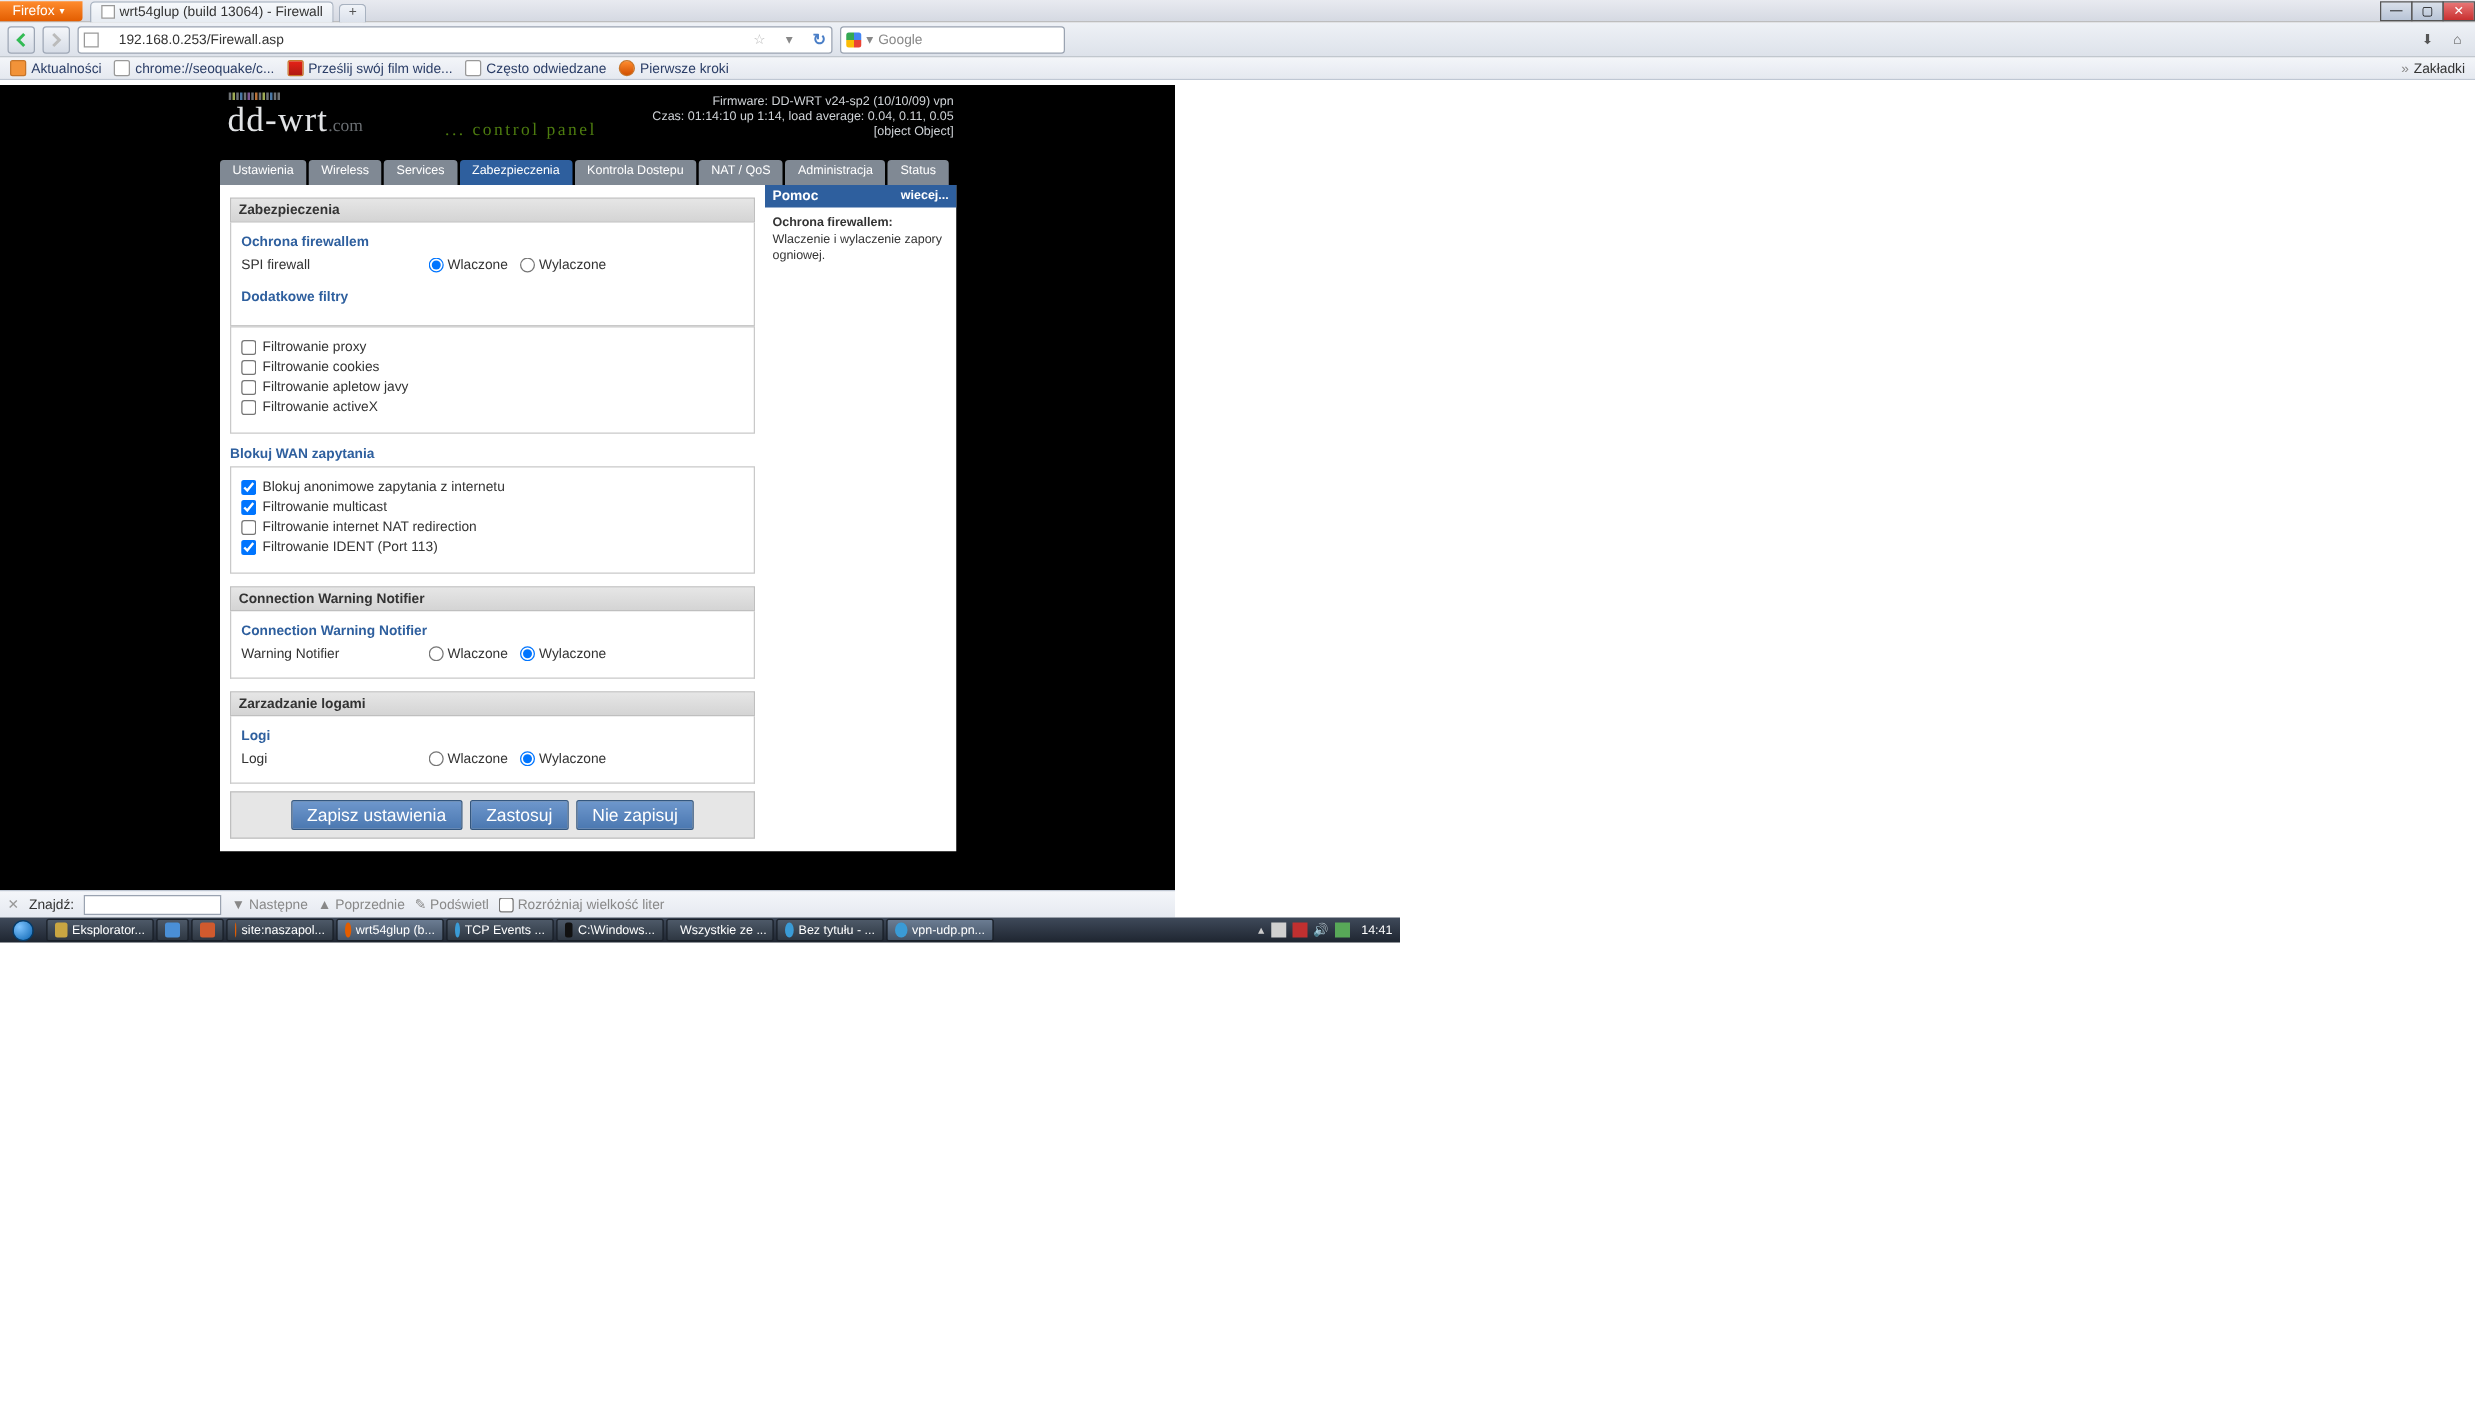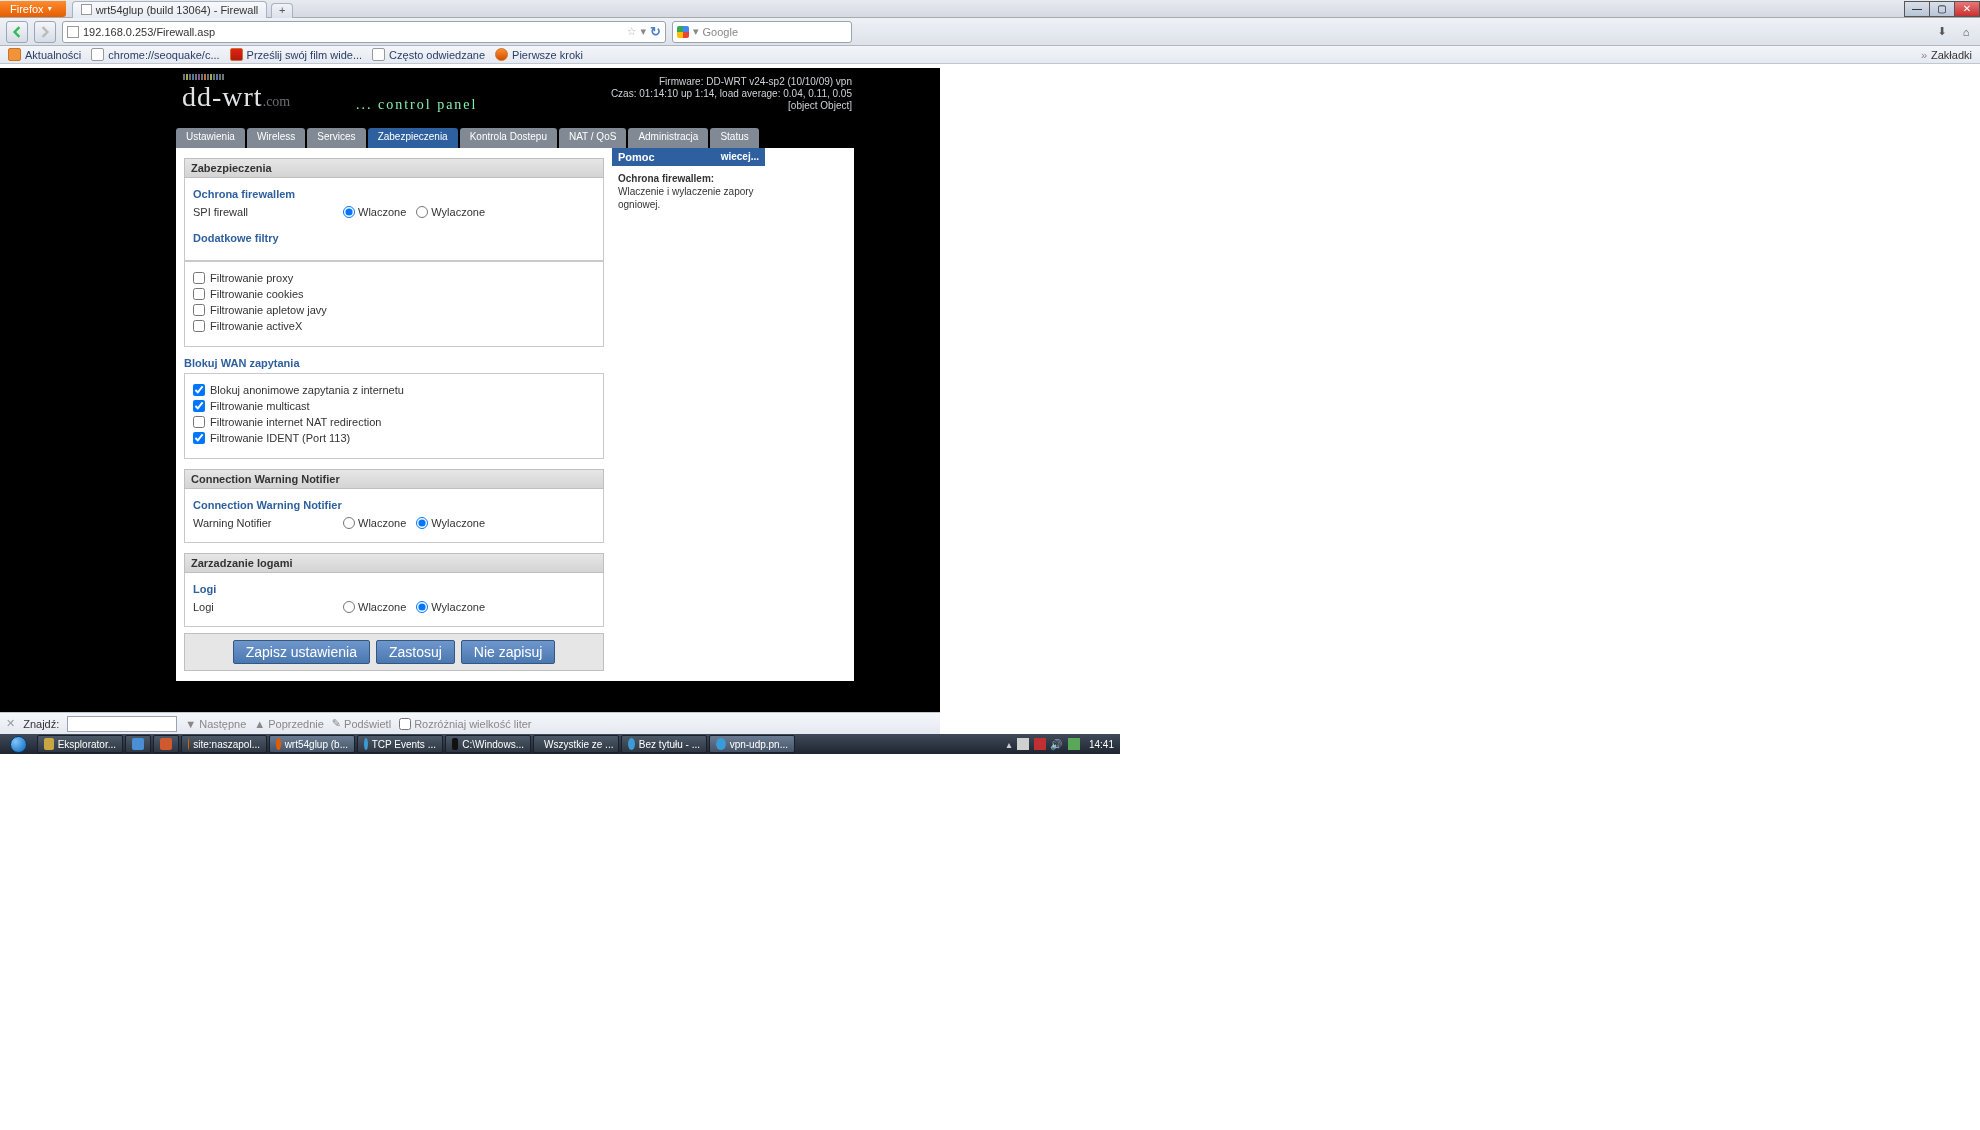--- a/index.html
+++ b/index.html
@@ -13,50 +13,50 @@
 .tab { background:linear-gradient(#f7f9fc,#e6ebf2); border:1px solid #a8b2c0; border-bottom:none; border-radius:4px 4px 0 0; padding:2px 8px; font-size:11px; display:flex; align-items:center; gap:4px; min-width:180px; color:#333; }
 .tab .pg { width:11px; height:11px; border:1px solid #999; background:#fff; }
 .newtab { width:22px; height:15px; margin-left:4px; border:1px solid #a8b2c0; border-bottom:none; border-radius:4px 4px 0 0; background:linear-gradient(#f0f3f8,#dbe1eb); text-align:center; font-size:11px; color:#555; line-height:13px; }
 .win-ctrl { margin-left:auto; display:flex; }
 .win-ctrl div { width:26px; height:16px; border:1px solid #555; margin-left:-1px; display:flex; align-items:center; justify-content:center; font-size:10px; }
 .wc-min{background:linear-gradient(#d9e0ea,#b8c4d6);} .wc-max{background:linear-gradient(#d9e0ea,#b8c4d6);} .wc-close{background:linear-gradient(#e87777,#c93030);color:#fff;}
 
 .nav-row { height:28px; background:linear-gradient(#eef1f6,#dde2ea); display:flex; align-items:center; padding:0 6px; gap:6px; border-bottom:1px solid #b0b6c0; }
 .nav-back,.nav-fwd { width:22px; height:22px; border-radius:3px; border:1px solid #9da6b5; background:linear-gradient(#f4f6fa,#d6dce6); display:flex; align-items:center; justify-content:center; color:#445; }
 .nav-back svg,.nav-fwd svg{width:12px;height:12px;}
-.url-bar { flex:0 0 604px; height:22px; border:1px solid #9aa3b1; background:#fff; border-radius:3px; display:flex; align-items:center; padding:0 4px; gap:4px; font-size:11px; color:#333; }
+.url-bar { flex:0 0 604px; height:22px; border:1px solid #9aa3b1; background:#fff; border-radius:3px; display:flex; align-items:center; padding:0 4px; gap:16px; font-size:11px; color:#333; }
 .url-bar .pg{width:12px;height:12px;border:1px solid #999;}
 .url-bar .url-text{flex:1;}
 .url-bar .star{color:#bbb;}
 .reload{color:#4b7fc7;font-weight:bold;font-size:13px;}
 .search-bar { flex:0 0 180px; height:22px; border:1px solid #9aa3b1; background:#fff; border-radius:3px; display:flex; align-items:center; padding:0 4px; gap:4px; font-size:11px; color:#888; }
 .g-icon{width:12px;height:12px;display:inline-block;background:conic-gradient(#4285f4 0 25%,#ea4335 0 50%,#fbbc05 0 75%,#34a853 0);border-radius:2px;}
 .nav-icons{margin-left:auto;display:flex;gap:8px;color:#555;}
 .nav-icons span{width:16px;height:16px;display:flex;align-items:center;justify-content:center;}
 
 .bm-row { height:18px; background:linear-gradient(#f3f5f9,#e5e9f0); display:flex; align-items:center; padding:0 8px; gap:10px; border-bottom:1px solid #bfc7d3; font-size:11px; color:#2a3d66; }
 .bm{display:flex;align-items:center;gap:4px;}
 .bm .i{width:13px;height:13px;background:#f29339;border:1px solid #c77529;border-radius:2px;}
 .bm .i.y{background:linear-gradient(#e62117,#b01a11);}
 .bm .i.ff{background:linear-gradient(#ff8c2e,#d14f00);border-radius:50%;}
 .bm-right{margin-left:auto;display:flex;align-items:center;gap:4px;color:#333;}
 .bm-right .chev{color:#888;}
 
 
 .viewport { position:absolute; top:68px; left:0; width:940px; height:644px; background:#000; }
-.router-page { position:absolute; left:176px; top:3px; width:678px; }
+.router-page { position:absolute; left:176px; top:3px; width:589px; }
 
 
 .rtr-header{height:57px;position:relative;color:#cfd3d7;}
 .logo-dots{position:absolute;left:7px;top:3px;display:flex;gap:1px;}
 .logo-dots i{width:2px;height:6px;background:#6e7276;}
 .logo-dots i.g{background:#9eab57;} .logo-dots i.b{background:#4c79a6;} .logo-dots i.p{background:#7d5994;} .logo-dots i.o{background:#b97239;}
 .logo-txt{position:absolute;left:6px;top:10px;font-family:Georgia,serif;font-size:28px;letter-spacing:1px;color:#e1e3e5;}
 .logo-txt .com{font-size:14px;color:#6a6e72;letter-spacing:0;}
-.cp{position:absolute;left:180px;top:26px;font-family:Georgia,serif;font-size:14px;color:#86efac;letter-spacing:2px;}
+.cp{position:absolute;left:180px;top:26px;font-family:Georgia,serif;font-size:14px;color:#4d7c0f;letter-spacing:2px;}
 .rtr-info{position:absolute;right:2px;top:5px;text-align:right;font-size:10px;line-height:12px;color:#cfd3d7;}
 
 
 .main-tabs{display:flex;gap:2px;height:20px;}
 .main-tabs .t{padding:3px 10px;font-size:10px;background:#808994;color:#fff;border-radius:3px 3px 0 0;cursor:pointer;}
 .main-tabs .t.active{background:#2e5f9e;}
 .sub-tabs{background:#2e5f9e;height:20px;display:flex;align-items:center;padding-left:6px;gap:2px;}
 .sub-tabs .st{padding:3px 10px;font-size:10px;color:#fff;border-radius:3px 3px 0 0;cursor:pointer;}
 .sub-tabs .st.active{background:#1d3e6a;}
 .sub-tabs .st.inactive{background:#4f7db4;}

